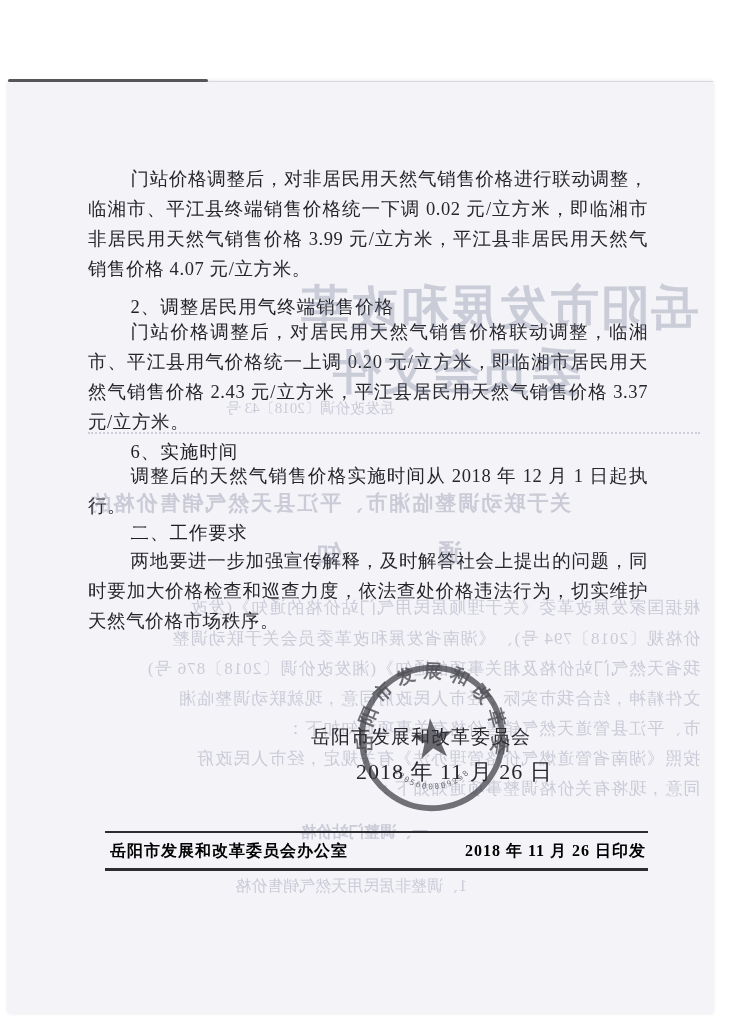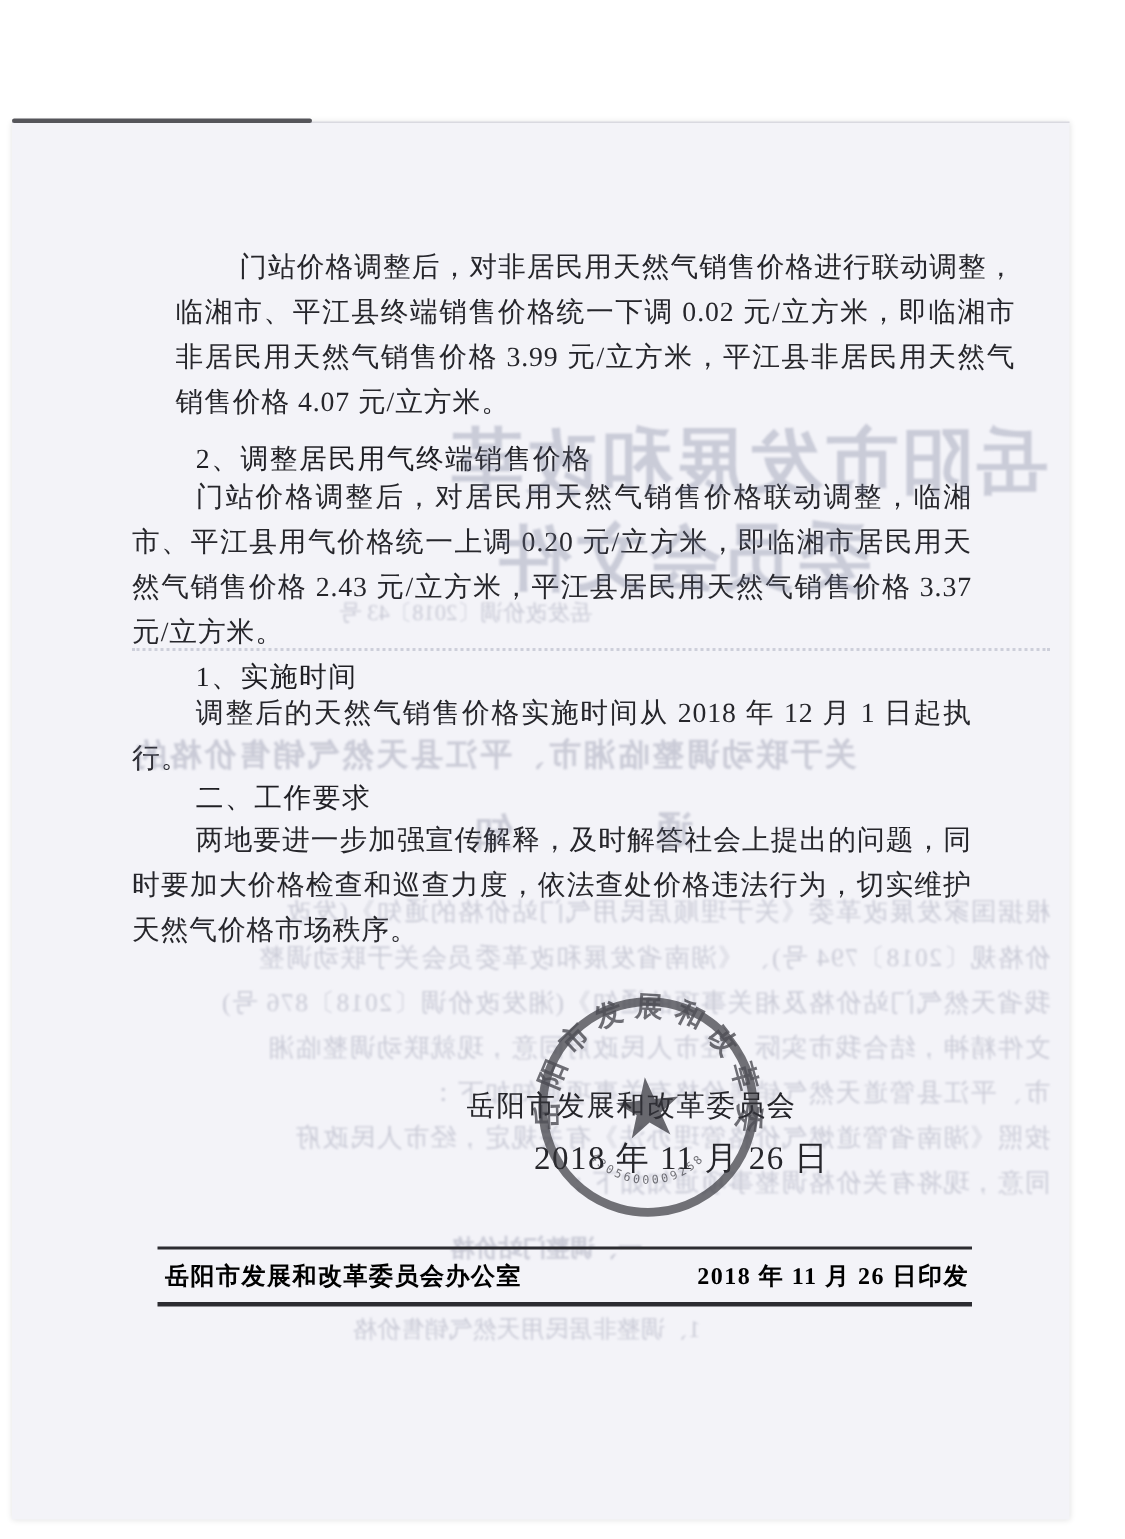--- a/index.html
+++ b/index.html
@@ -76,24 +76,24 @@
 <div class="ghost ghost-body" style="left:88px;top:596px;">根据国家发展改革委《关于理顺居民用气门站价格的通知》(发改</div>
 <div class="ghost ghost-body" style="left:88px;top:627px;">价格规〔2018〕794 号)、《湖南省发展和改革委员会关于联动调整</div>
 <div class="ghost ghost-body" style="left:88px;top:657px;">我省天然气门站价格及相关事项的通知》(湘发改价调〔2018〕876 号)</div>
 <div class="ghost ghost-body" style="left:88px;top:687px;">文件精神，结合我市实际，经市人民政府同意，现就联动调整临湘</div>
 <div class="ghost ghost-body" style="left:88px;top:717px;">市、平江县管道天然气销售价格有关事项通知如下：</div>
 <div class="ghost ghost-body" style="left:88px;top:747px;">按照《湖南省管道燃气价格管理办法》有关规定，经市人民政府</div>
 <div class="ghost ghost-body" style="left:88px;top:777px;">同意，现将有关价格调整事项通知如下：</div>
 <div class="ghost" style="left:300px;top:822px;font-size:16px;font-weight:bold;">一、调整门站价格</div>
 <div class="ghost" style="left:235px;top:876px;font-size:16px;">1、调整非居民用天然气销售价格</div>
 
-<div class="para" style="top:164px;margin-left:29px;">门站价格调整后，对非居民用天然气销售价格进行联动调整，临湘市、平江县终端销售价格统一下调 0.02 元/立方米，即临湘市非居民用天然气销售价格 3.99 元/立方米，平江县非居民用天然气销售价格 4.07 元/立方米。</div>
+<div class="para" style="top:164px;">门站价格调整后，对非居民用天然气销售价格进行联动调整，临湘市、平江县终端销售价格统一下调 0.02 元/立方米，即临湘市非居民用天然气销售价格 3.99 元/立方米，平江县非居民用天然气销售价格 4.07 元/立方米。</div>
 <div class="heading" style="top:295px;">2、调整居民用气终端销售价格</div>
 <div class="para" style="top:317px;">门站价格调整后，对居民用天然气销售价格联动调整，临湘市、平江县用气价格统一上调 0.20 元/立方米，即临湘市居民用天然气销售价格 2.43 元/立方米，平江县居民用天然气销售价格 3.37 元/立方米。</div>
-<div class="heading" style="top:440px;">1、实施时间</div>
+<div class="heading" style="top:440px;">6、实施时间</div>
 <div class="para" style="top:461px;">调整后的天然气销售价格实施时间从 2018 年 12 月 1 日起执行。</div>
 <div class="heading" style="top:521px;">二、工作要求</div>
 <div class="para" style="top:546px;">两地要进一步加强宣传解释，及时解答社会上提出的问题，同时要加大价格检查和巡查力度，依法查处价格违法行为，切实维护天然气价格市场秩序。</div>
 
 <div class="sig" style="left:311px;top:724px;">岳阳市发展和改革委员会</div>
 <div class="sig" style="left:356px;top:757px;font-size:22px;">2018 年 11 月 26 日</div>
 
 <svg class="stamp" viewBox="0 0 160 160">
   <circle cx="80" cy="80" r="72" fill="none" stroke="#33333a" stroke-width="6" stroke-opacity="0.8"></circle>
   <defs>

